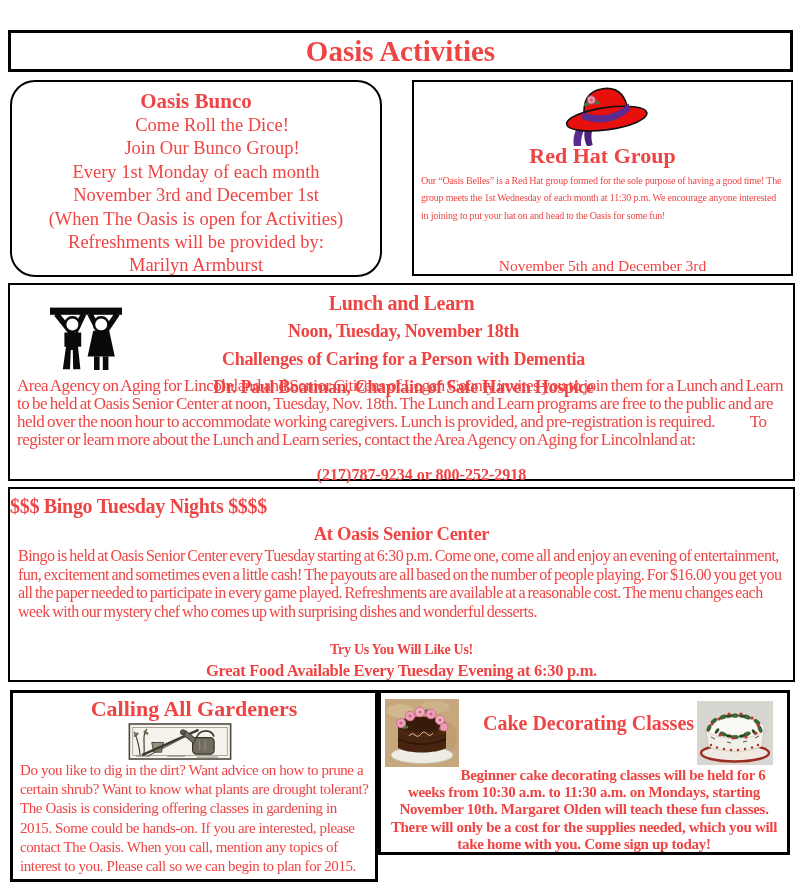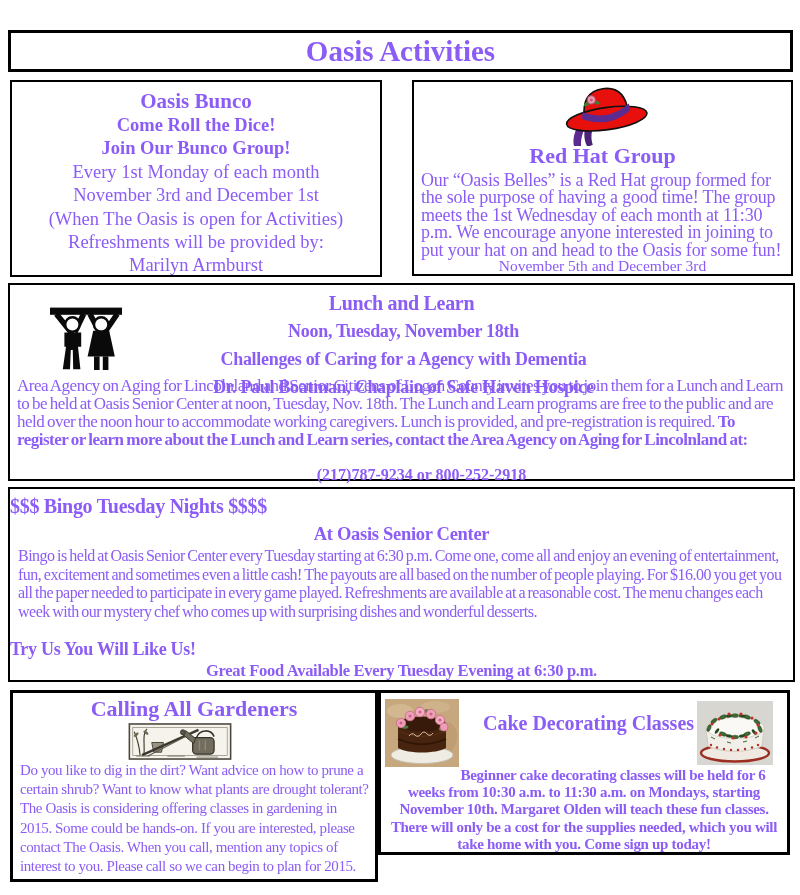--- a/index.html
+++ b/index.html
@@ -1,51 +1,51 @@
 <!DOCTYPE html>
 <html><head>
 <meta charset="utf-8">
 <style>
   html,body{margin:0;padding:0;background:#fff;}
   .page{position:relative;width:800px;height:895px;background:#ffffff;
-        font-family:"Liberation Serif", serif;color:#8b5cf6;overflow:hidden;}
+        font-family:"Liberation Serif", serif;color:#ef4444;overflow:hidden;}
   .box{position:absolute;border:2.5px solid #000;background:#fff;box-sizing:border-box;}
   .abs{position:absolute;}
-  .b{font-weight:bold;}
+  .b{font-weight:normal;padding-left:32px;}
   .cond{letter-spacing:-0.3px;}
   .cond2{letter-spacing:-0.5px;word-spacing:-1px;}
 
   
   .title-box{left:8px;top:30px;width:785px;height:42px;border-width:3px;}
   .page-title{width:100%;line-height:36px;font-size:29px;font-weight:bold;text-align:center;}
 
   
-  .bunco-box{left:10px;top:80px;width:372px;height:197px;}
+  .bunco-box{left:10px;top:80px;width:372px;height:197px;border-radius:25px;}
   .bunco-title{margin-top:6px;font-size:21px;line-height:26px;font-weight:bold;text-align:center;}
   .bunco-line{font-size:18.5px;line-height:23.4px;text-align:center;}
 
   
   .redhat-box{left:412px;top:80px;width:381px;height:196px;}
   .redhat-title{left:0;right:0;top:62px;font-size:22px;line-height:24px;font-weight:bold;text-align:center;}
-  .redhat-body{left:7px;right:6px;top:90px;font-size:18px;line-height:17.4px;letter-spacing:-0.2px;}
+  .redhat-body{left:7px;right:6px;top:90px;font-size:10px;line-height:17.4px;letter-spacing:-0.2px;}
   .redhat-dates{left:0;right:0;top:175px;font-size:15.5px;line-height:17px;text-align:center;}
 
   
   .lunch-box{left:8px;top:283px;width:787px;height:198px;}
   .lunch-title{left:0;right:0;top:4px;font-size:20px;line-height:28px;font-weight:bold;text-align:center;}
   .lunch-sub{left:4px;right:0;font-size:18px;line-height:28px;font-weight:bold;text-align:center;}
   .lunch-body{left:7px;right:7px;top:92px;font-size:17px;line-height:18px;}
   .lunch-phone{left:0;right:0;top:182px;font-size:16px;line-height:15px;font-weight:bold;text-align:center;padding-left:40px;}
 
   
   .bingo-box{left:8px;top:487px;width:787px;height:195px;}
   .bingo-title{left:0;right:0;top:4px;font-size:20px;line-height:26px;font-weight:bold;text-align:left;}
   .bingo-sub{left:0;right:0;top:32px;font-size:18.5px;line-height:26px;font-weight:bold;text-align:center;}
   .bingo-body{left:8px;right:8px;top:58px;font-size:16px;line-height:18.6px;}
-  .bingo-tag1{left:0;right:0;top:150px;font-size:18px;line-height:21px;font-weight:bold;text-align:left;}
+  .bingo-tag1{left:0;right:0;top:150px;font-size:14px;line-height:21px;font-weight:bold;text-align:center;}
   .bingo-tag2{left:0;right:0;top:171px;font-size:16.5px;line-height:21px;font-weight:bold;text-align:center;}
 
   
   .gard-box{left:10px;top:690px;width:368px;height:192px;border-width:3px;}
   .gard-title{left:0;right:0;top:2px;font-size:22px;line-height:28px;font-weight:bold;text-align:center;}
   .gard-img{left:114px;top:30px;}
   .gard-body{left:7px;right:6px;top:68px;font-size:15px;line-height:19.2px;letter-spacing:-0.4px;}
 
   
   .cake-box{left:378px;top:690px;width:412px;height:165px;border-width:3px;}
@@ -103,21 +103,21 @@
       <path d="M23,38 L44,38 L44,56 L40,56 L43,84 L34,84 L33.5,60 L31,60 L30,84 L21,84 L25,56 L23,56 Z" fill="#0a0a0a"></path>
       <path d="M55,15 L67,38" stroke="#0a0a0a" stroke-width="7"></path>
       <path d="M89,15 L72,40" stroke="#0a0a0a" stroke-width="7"></path>
       <circle cx="69" cy="28" r="9" fill="#ffffff" stroke="#0a0a0a" stroke-width="3"></circle>
       <path d="M59,36 L79,36 L86,68 L52,68 Z" fill="#0a0a0a"></path>
       <rect x="60" y="68" width="7" height="17" fill="#0a0a0a"></rect>
       <rect x="71" y="68" width="7" height="17" fill="#0a0a0a"></rect>
     </svg>
     <div class="abs lunch-title cond">Lunch and Learn</div>
     <div class="abs lunch-sub cond" style="top:32px;">Noon, Tuesday, November 18th</div>
-    <div class="abs lunch-sub cond" style="top:60px;">Challenges of Caring for a Agency with Dementia</div>
+    <div class="abs lunch-sub cond" style="top:60px;">Challenges of Caring for a Person with Dementia</div>
     <div class="abs lunch-sub cond" style="top:88px;">Dr. Paul Boatman, Chaplain of Safe Haven Hospice</div>
     <div class="abs lunch-body cond2"><span>Area Agency on Aging for Lincolnland and Senior Citizens of Logan County invites you to join them for a Lunch and Learn to be held at Oasis Senior Center at noon, Tuesday, Nov. 18th.  The Lunch and Learn programs are free to the public and are held over the noon hour to accommodate working caregivers.  Lunch is provided, and pre-registration is required. </span><span class="b">To register or learn more about the Lunch and Learn series, contact the Area Agency on Aging for Lincolnland at:</span></div>
     <div class="abs lunch-phone">(217)787-9234 or 800-252-2918</div>
   </div>
 
   <div class="box bingo-box">
     <div class="abs bingo-title cond">$$$ Bingo Tuesday Nights $$$$</div>
     <div class="abs bingo-sub cond">At Oasis Senior Center</div>
     <div class="abs bingo-body cond2">Bingo is held at Oasis Senior Center every Tuesday starting at 6:30 p.m.  Come one, come all and enjoy an evening of entertainment, fun, excitement and sometimes even a little cash!  The payouts are all based on the number of people playing.  For $16.00 you get you all the paper needed to participate in every game played.  Refreshments are available at a reasonable cost.  The menu changes each week with our mystery chef  who comes up with surprising dishes and wonderful desserts.</div>
     <div class="abs bingo-tag1 cond">Try Us You Will Like Us!</div>

